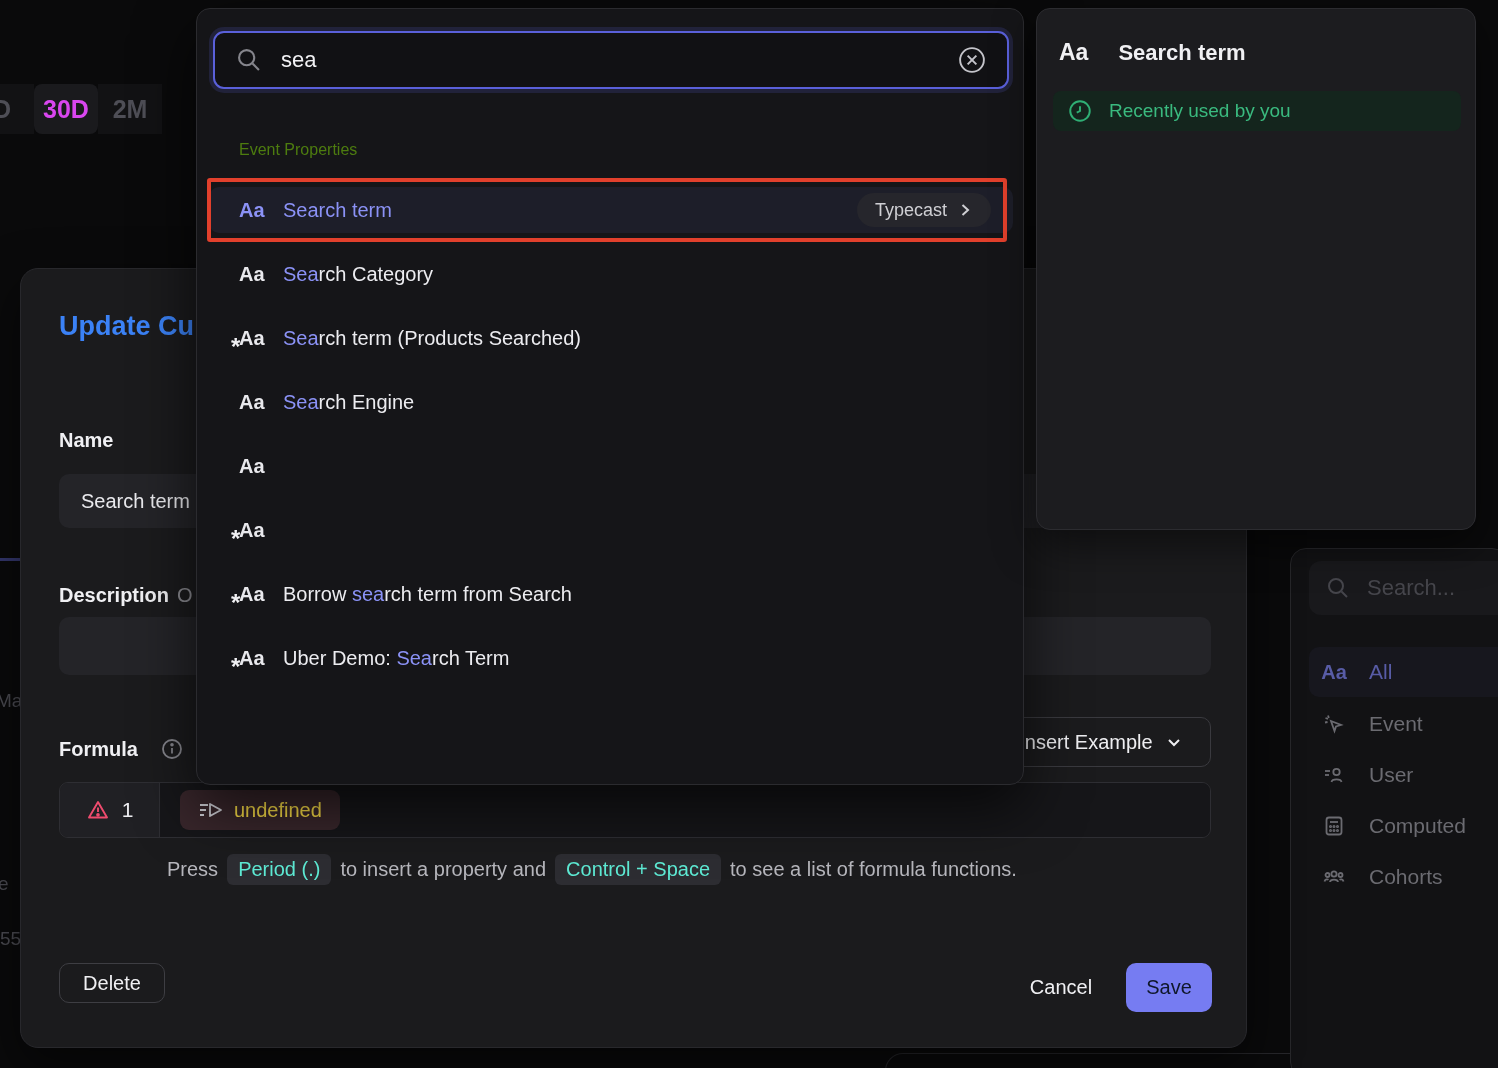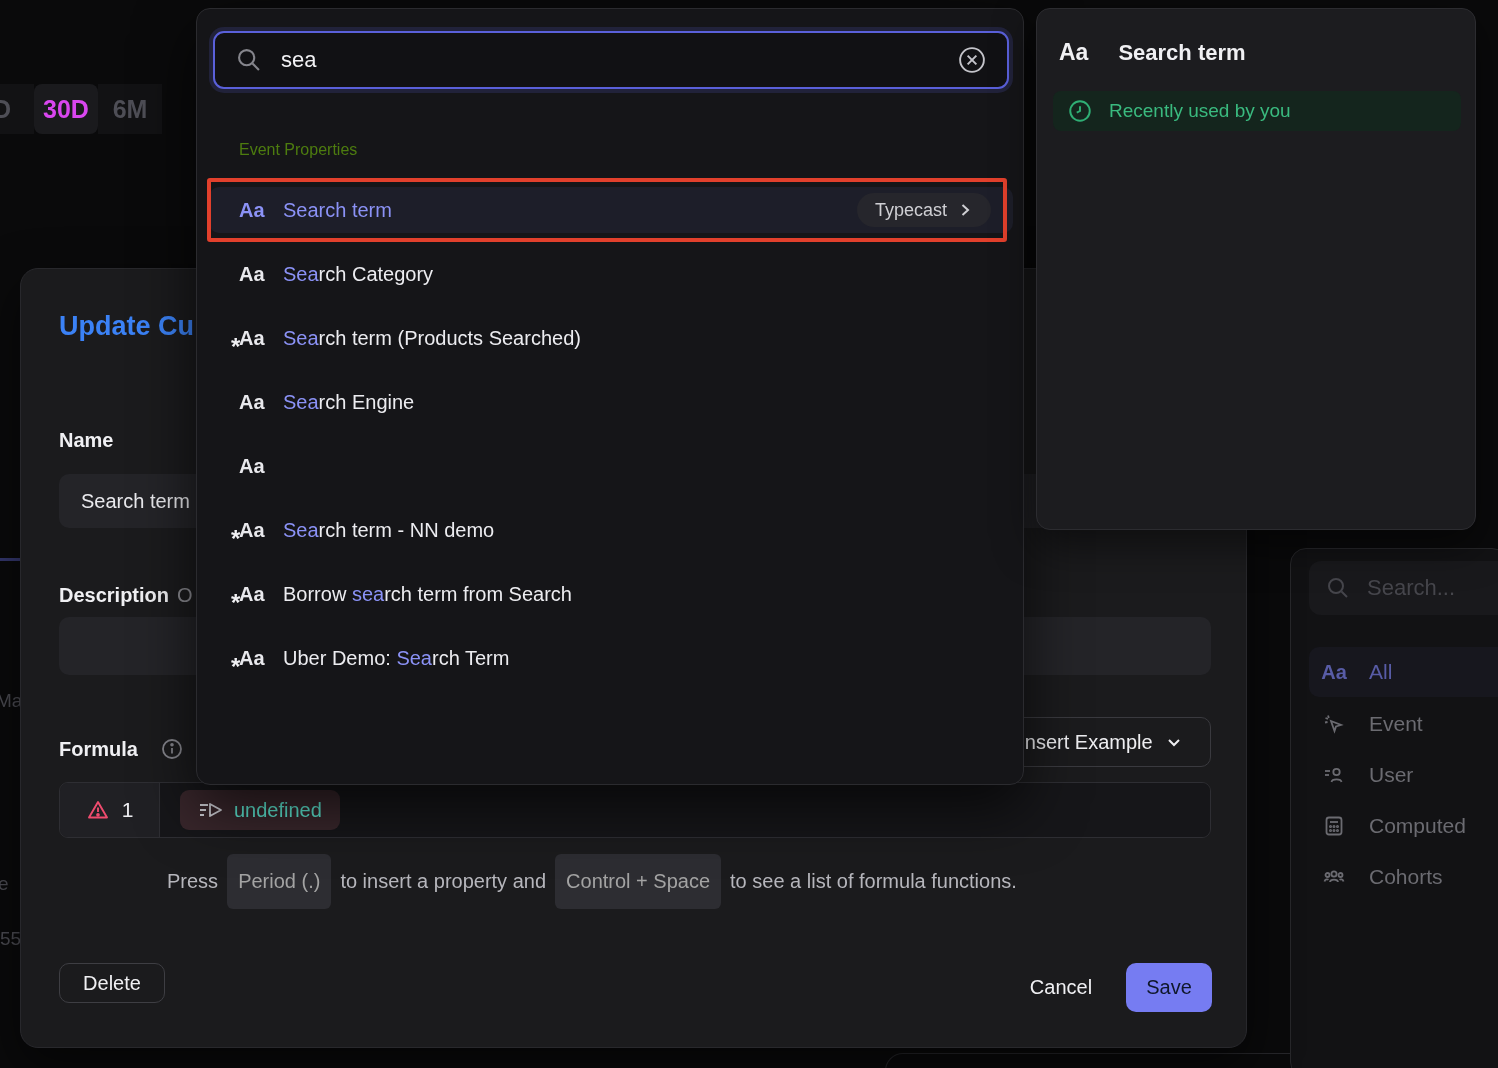--- a/index.html
+++ b/index.html
@@ -38,24 +38,24 @@
                     background:transparent; border:1px solid #3a3a3f; border-radius:10px;
                     display:flex; align-items:center; justify-content:center; gap:12px;
                     font-size:20px; color:#eeeef1; font-family:inherit; }
   .formula-row { position:absolute; left:38px; top:513px; width:1152px; height:56px; display:flex;
                  border:1px solid #2e2e33; border-radius:9px; overflow:hidden; }
   .warn-box { width:100px; background:#202024; border-right:1px solid #2e2e33;
               display:flex; align-items:center; justify-content:center; gap:12px;
               font-size:21px; color:#ececf0; }
   .formula-field { flex:1; background:#161619; display:flex; align-items:center; padding-left:20px; }
   .undef-chip { display:flex; align-items:center; gap:10px; background:#38262b; border-radius:9px;
-                height:40px; padding:17px 18px; font-size:20px; color:#5eead4; }
+                height:40px; padding:17px 18px; font-size:20px; color:#fde047; }
   .hint-line { position:absolute; left:146px; top:585px; display:flex; align-items:center; gap:9px;
                font-size:20px; color:#b6b6bc; white-space:nowrap; }
-  kbd { font-family:inherit; background:#2d2d32; color:#a3a3a3; border-radius:6px; padding:16px 11px; font-size:20px;text-align:right; }
+  kbd { font-family:inherit; background:#2d2d32; color:#5eead4; border-radius:6px; padding:4px 11px; font-size:20px;text-align:right; }
   .btn { font-family:inherit; font-size:20px; border-radius:10px; display:flex; align-items:center; justify-content:center; }
   .btn-delete { position:absolute; left:38px; top:694px; width:106px; height:40px;
                 background:transparent; border:1px solid #3e3e43; color:#f0f0f3; }
   .btn-cancel { position:absolute; left:985px; top:694px; width:110px; height:49px;
                 background:transparent; border:none; color:#f0f0f3; }
   .btn-save { position:absolute; left:1105px; top:694px; width:86px; height:49px;
               background:#767cf2; border:none; color:#0f172a; }
 
   
   .dropdown { position:absolute; left:196px; top:8px; width:828px; height:777px; z-index:20;
@@ -113,21 +113,21 @@
   svg { display:block; }
 </style>
 </head>
 <body>
 
 <div class="stage">
 
   <div class="tabs-row">
     <div class="tab">D</div>
     <div class="tab active">30D</div>
-    <div class="tab">6M</div>
+    <div class="tab">2M</div>
   </div>
   <div class="frag frag-may">May</div>
   <div class="frag frag-e">e</div>
   <div class="frag frag-55">55</div>
   <div class="blue-dash"></div>
   <div class="behind-corner"></div>
 
   <aside class="sidebar">
     <div class="sb-search">
       <span class="sb-icon">
@@ -311,21 +311,20 @@
     <span class="type-icon"><span class="aa">Aa</span></span>
     <span class="item-text"><span class="t-pre"></span><span class="t-hl">Sea</span><span class="t-post">rch Engine</span></span>
 
   </div>
         <div class="prop-item">
     <span class="type-icon"><span class="aa">Aa</span></span>
 
   </div>
         <div class="prop-item">
     <span class="type-icon"><span class="aa">Aa</span><span class="star" style="display: block;">*</span></span>
-    <span class="item-text"><span class="t-pre"></span><span class="t-hl">Sea</span><span class="t-post">rch term - NN demo</span></span>
 
   </div>
         <div class="prop-item">
     <span class="type-icon"><span class="aa">Aa</span><span class="star" style="display: block;">*</span></span>
     <span class="item-text"><span class="t-pre">Borrow </span><span class="t-hl">sea</span><span class="t-post">rch term from Search</span></span>
 
   </div>
         <div class="prop-item">
     <span class="type-icon"><span class="aa">Aa</span><span class="star" style="display: block;">*</span></span>
     <span class="item-text"><span class="t-pre">Uber Demo: </span><span class="t-hl">Sea</span><span class="t-post">rch Term</span></span>

